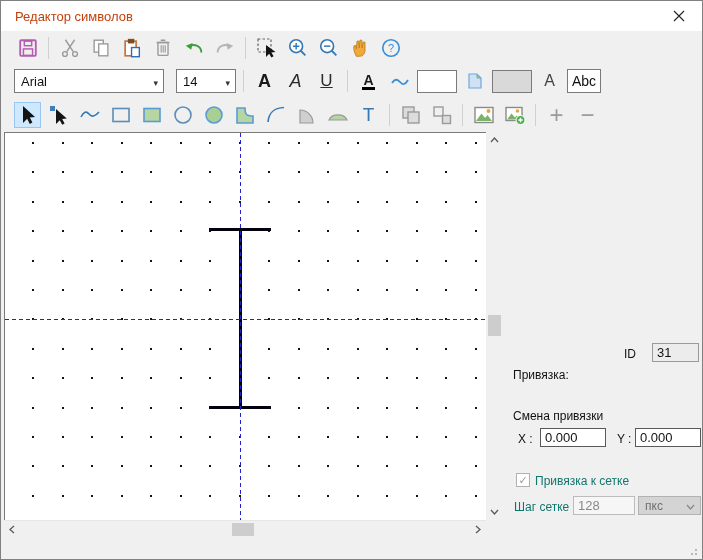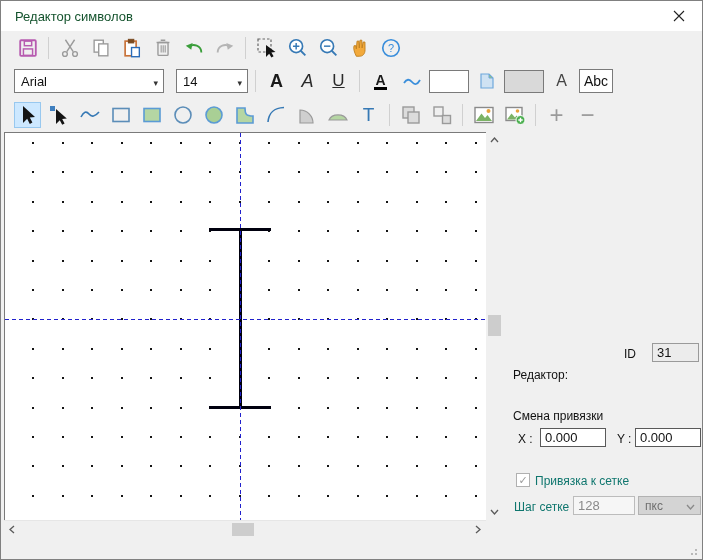--- a/index.html
+++ b/index.html
@@ -3,37 +3,37 @@
 <meta charset="utf-8">
 <style>
   * { box-sizing: border-box; margin: 0; padding: 0; }
   html,body { width:703px; height:560px; font-family:"Liberation Sans", sans-serif; }
   #window {
     position:relative; width:703px; height:560px;
     background:#f0f0f0; border:1px solid #808080; overflow:hidden;
   }
   
   #titlebar { position:absolute; left:0; top:0; width:100%; height:30px; background:#ffffff; }
-  #title-text { position:absolute; left:14px; top:8px; font-size:13px; color:#14532d; }
+  #title-text { position:absolute; left:14px; top:8px; font-size:13px; color:#c2410c; }
   #close-btn { position:absolute; right:6px; top:0; width:34px; height:30px;
     display:flex; align-items:center; justify-content:center; cursor:default; }
   
   .tbrow { position:absolute; left:0; width:100%; display:flex; align-items:center; padding-left:13px; gap:4px; }
   #tbrow1 { top:30px; height:33px; }
   #tbrow2 { top:63px; height:34px; }
   #tbrow3 { top:97px; height:34px; }
   .tbtn { width:27px; height:26px; border:1px solid transparent; background:transparent;
     display:flex; align-items:center; justify-content:center; font-family:"Liberation Sans",sans-serif; }
   .tbtn.selected { background:#cde8ff; border-color:#98c8ef; }
   .tsep { width:1px; height:22px; background:#d0d0d0; margin:0 3px; flex:none; }
   .combo { height:24px; background:#fff; border:1px solid #7a7a7a; position:relative;
     display:flex; align-items:center; padding-left:6px; font-size:13px; color:#111; }
   .combo .arrow { position:absolute; right:5px; top:8px; font-size:9px; color:#333; }
   #font-combo { width:150px; }
-  #size-combo { width:72px; }
+  #size-combo { width:60px; }
   .glyph-bold { font-size:18px; font-weight:bold; color:#1a1a1a; }
   .glyph-italic { font-size:18px; font-style:italic; color:#2a2a2a; }
   .glyph-underline { font-size:17px; text-decoration:underline; color:#2a2a2a; }
   .glyph-fontcolor { font-size:14px; font-weight:bold; color:#1a1a1a; border-bottom:3px solid #000; line-height:14px; padding:0 1px; }
   .glyph-a { font-size:16px; color:#444; }
   .abc-box { min-width:34px; height:24px; border:1px solid #7a7a7a; background:#fff;
     display:flex; align-items:center; justify-content:center; font-size:14px; color:#111; padding:0 3px; }
   .swatch { width:40px; height:23px; border:1px solid #7a7a7a; }
   .swatch.white { background:#ffffff; }
   .swatch.gray { background:#d9d9d9; }
@@ -560,21 +560,21 @@
           <path d="M1 1 L5 4.5 L1 8" fill="none" stroke="#5a5a5a" stroke-width="1.3"></path>
         </svg>
     </div>
     <div id="hthumb"></div>
   </div>
 
   <div id="panel">
     <span class="plabel" style="left:120px; top:215px;">ID</span>
     <input id="id-field" class="win-input" readonly="" value="31" style="">
 
-    <span class="plabel" style="left:9px; top:236px;">Редактор:</span>
+    <span class="plabel" style="left:9px; top:236px;">Привязка:</span>
 
     <span class="plabel" style="left:9px; top:277px;">Смена привязки</span>
     <span class="plabel" style="left:14px; top:300px;">X :</span>
     <input id="x-input" class="win-input" value="0.000" style="">
     <span class="plabel" style="left:113px; top:300px;">Y :</span>
     <input id="y-input" class="win-input" value="0.000" style="">
 
     <div id="snap-check">
       <span>✓</span>
     </div>

